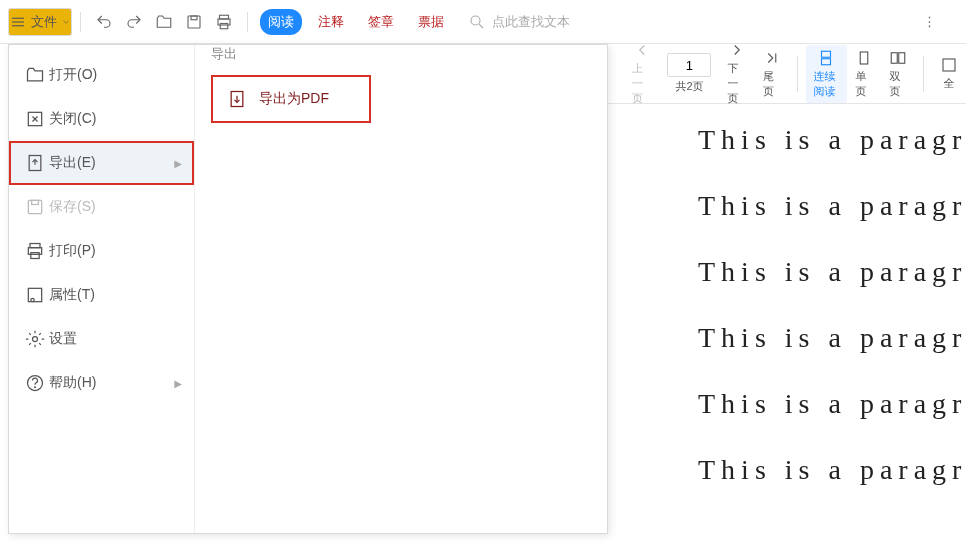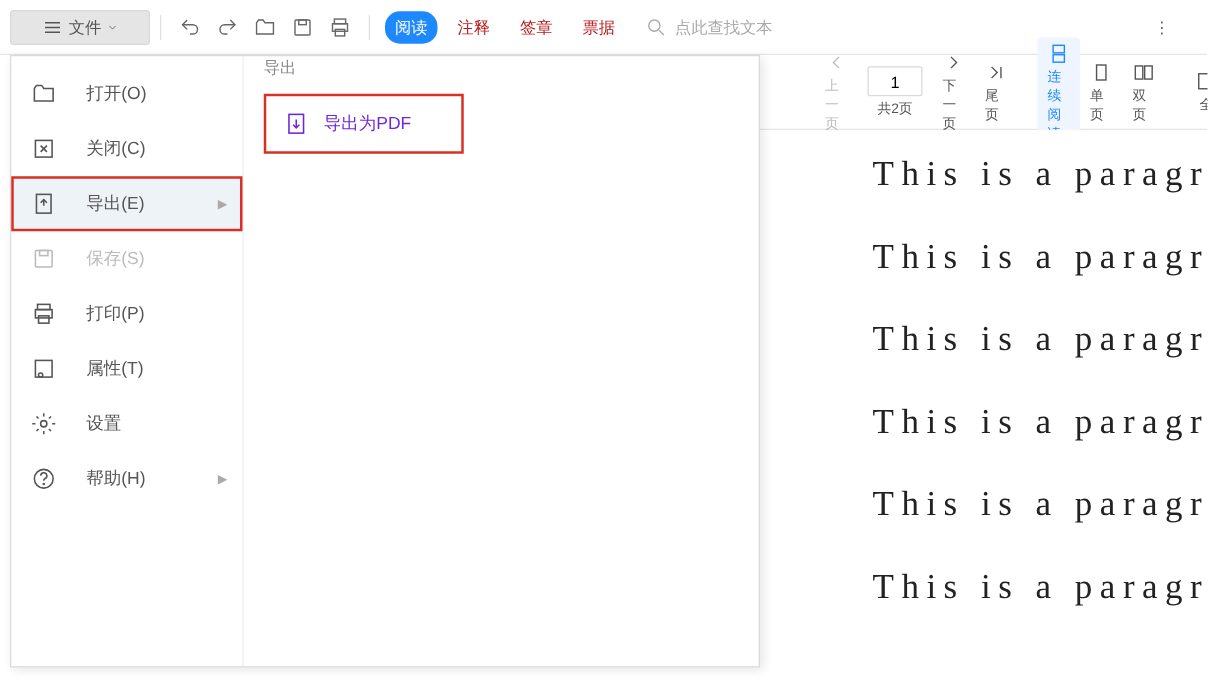--- a/index.html
+++ b/index.html
@@ -1,43 +1,43 @@
 <!DOCTYPE html>
 <html><head>
 <meta charset="utf-8">
 <style>
 *{margin:0;padding:0;box-sizing:border-box;font-family:"Microsoft YaHei",Arial,sans-serif;}
 body{width:966px;height:559px;background:#fff;overflow:hidden;position:relative;}
 .toolbar{height:44px;border-bottom:1px solid #e5e5e5;display:flex;align-items:center;padding:0 8px;font-size:13px;color:#555;}
-.file-btn{display:flex;align-items:center;gap:4px;padding:4px 24px;border:1px solid #d9d9d9;border-radius:3px;cursor:pointer;background:#e5e5e5;}
+.file-btn{display:flex;align-items:center;gap:4px;padding:4px 0;border:1px solid #d9d9d9;border-radius:3px;cursor:pointer;background:#eab308;}
 .divider{width:1px;height:20px;background:#e0e0e0;margin:0 8px;}
 .tool-icon{width:18px;height:18px;display:flex;align-items:center;justify-content:center;cursor:pointer;margin:0 6px;color:#666;}
 .pill{padding:4px 8px;border-radius:12px;cursor:pointer;margin:0 4px;}
 .pill.active{background:#1e88ff;color:#fff;}
 .pill.inactive{color:#b91c1c;}
 .search-box{display:flex;align-items:flex-start;gap:6px;color:#aaa;margin-left:12px;cursor:text;}
 .more-dots{margin-left:auto;margin-right:20px;color:#666;cursor:pointer;letter-spacing:2px;}
 
 .secondbar{position:absolute;top:44px;right:0;height:60px;display:flex;align-items:center;padding:0 8px;border-bottom:1px solid #e5e5e5;background:#fff;}
 .nav-item{display:flex;flex-direction:column;align-items:center;gap:2px;font-size:11px;color:#555;padding:4px 8px;cursor:pointer;}
 .nav-item.disabled{color:#bbb;}
 .page-input{width:44px;height:24px;border:1px solid #d9d9d9;text-align:center;font-size:13px;border-radius:2px;}
 .vdiv{width:1px;height:36px;background:#e0e0e0;margin:0 8px;}
 .view-item{display:flex;flex-direction:column;align-items:center;gap:2px;font-size:11px;color:#555;padding:4px 8px;cursor:pointer;}
 .view-item.active{background:#eef5ff;color:#1e88ff;border-radius:3px;}
 
 .dropdown-panel{position:absolute;top:44px;left:8px;width:600px;height:490px;background:#fff;border:1px solid #d9d9d9;box-shadow:2px 2px 8px rgba(0,0,0,0.1);display:flex;}
 .menu-col{width:186px;border-right:1px solid #eee;padding:8px 0;}
 .submenu-col{flex:1;padding:0 16px;}
-.menu-item{display:flex;align-items:center;gap:24px;padding:12px 16px;font-size:14px;color:#555;cursor:pointer;position:relative;text-align:right;}
+.menu-item{display:flex;align-items:center;gap:4px;padding:12px 16px;font-size:14px;color:#555;cursor:pointer;position:relative;text-align:right;}
 .menu-item.highlight{background:#eef3f8;outline:2px solid #d93025;outline-offset:-2px;}
 .menu-item.disabled{color:#bbb;}
 .menu-item .chev{position:absolute;right:12px;color:#aaa;font-size:10px;}
 .submenu-title{font-size:13px;color:#888;margin-bottom:12px;}
-.submenu-item{display:flex;align-items:center;gap:12px;padding:12px 14px;font-size:14px;color:#6d28d9;cursor:pointer;width:160px;}
+.submenu-item{display:flex;align-items:center;gap:12px;padding:12px 14px;font-size:14px;color:#7f1d1d;cursor:pointer;width:160px;}
 .submenu-item.highlight{border:2px solid #d93025;}
 .icon-box{width:20px;height:20px;display:flex;align-items:center;justify-content:center;flex-shrink:0;}
 
 .doc-area{position:absolute;top:104px;left:610px;right:0;bottom:0;background:#fff;padding:20px 0 0 88px;}
 .doc-line{font-family:"Times New Roman",serif;font-size:28px;color:#222;letter-spacing:6px;margin-bottom:34px;white-space:nowrap;}
 
 svg{width:18px;height:18px;stroke:currentColor;fill:none;stroke-width:1.5;}
 .menu-item svg,.submenu-item svg{width:20px;height:20px;}
 </style>
 </head>
@@ -94,21 +94,21 @@
   <div class="search-box">
     <svg viewBox="0 0 24 24">
         <circle cx="10" cy="10" r="6"></circle>
         <line x1="15" y1="15" x2="20" y2="20"></line>
       </svg>
     <span>点此查找文本</span>
   </div>
   <div class="more-dots">⋮</div>
 </div>
 
-<div class="secondbar" style="left:608px;padding-left:44px;">
+<div class="secondbar" style="left:580px;padding-left:44px;">
   <div class="nav-item disabled">
     <svg viewBox="0 0 24 24">
         <polyline points="15 18 9 12 15 6"></polyline>
       </svg>
     <span>上一页</span>
   </div>
   <div class="nav-item">
     <input class="page-input" value="1" style="">
     <span>共2页</span>
   </div>

